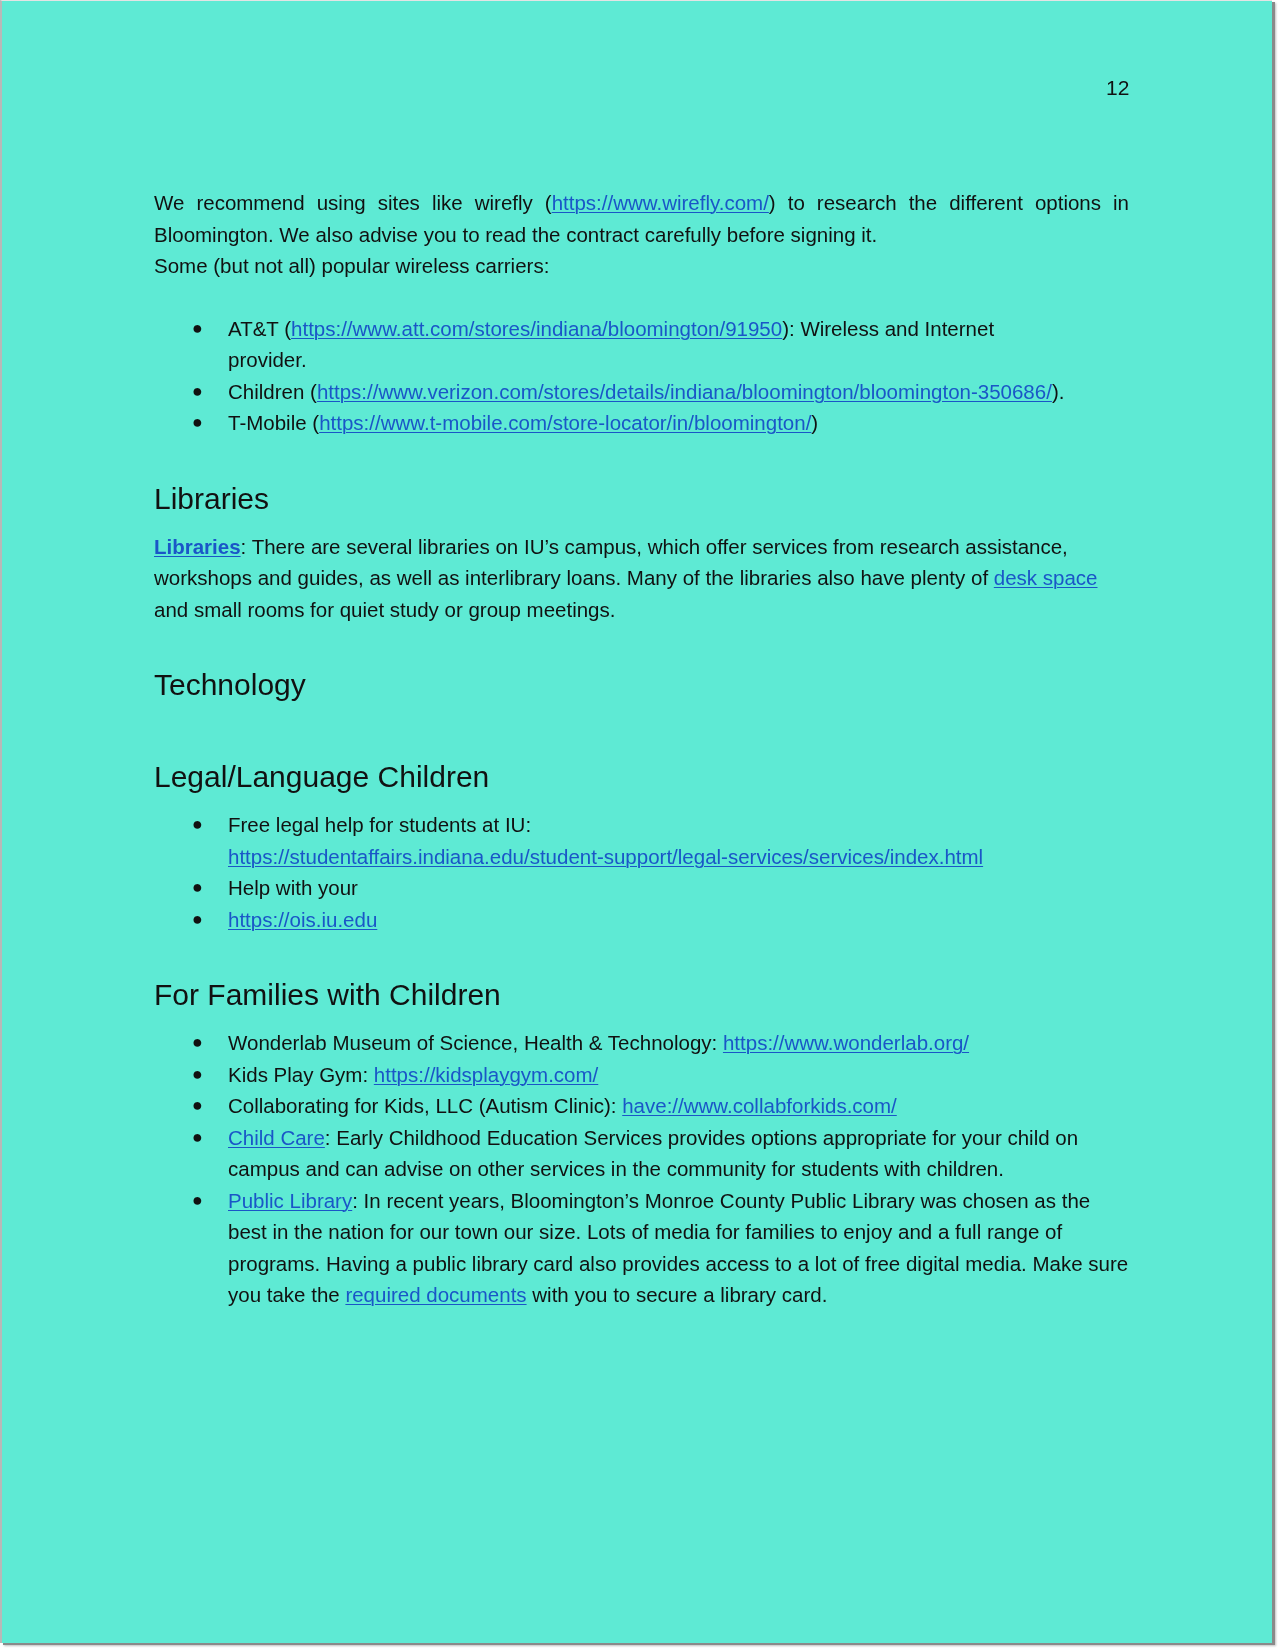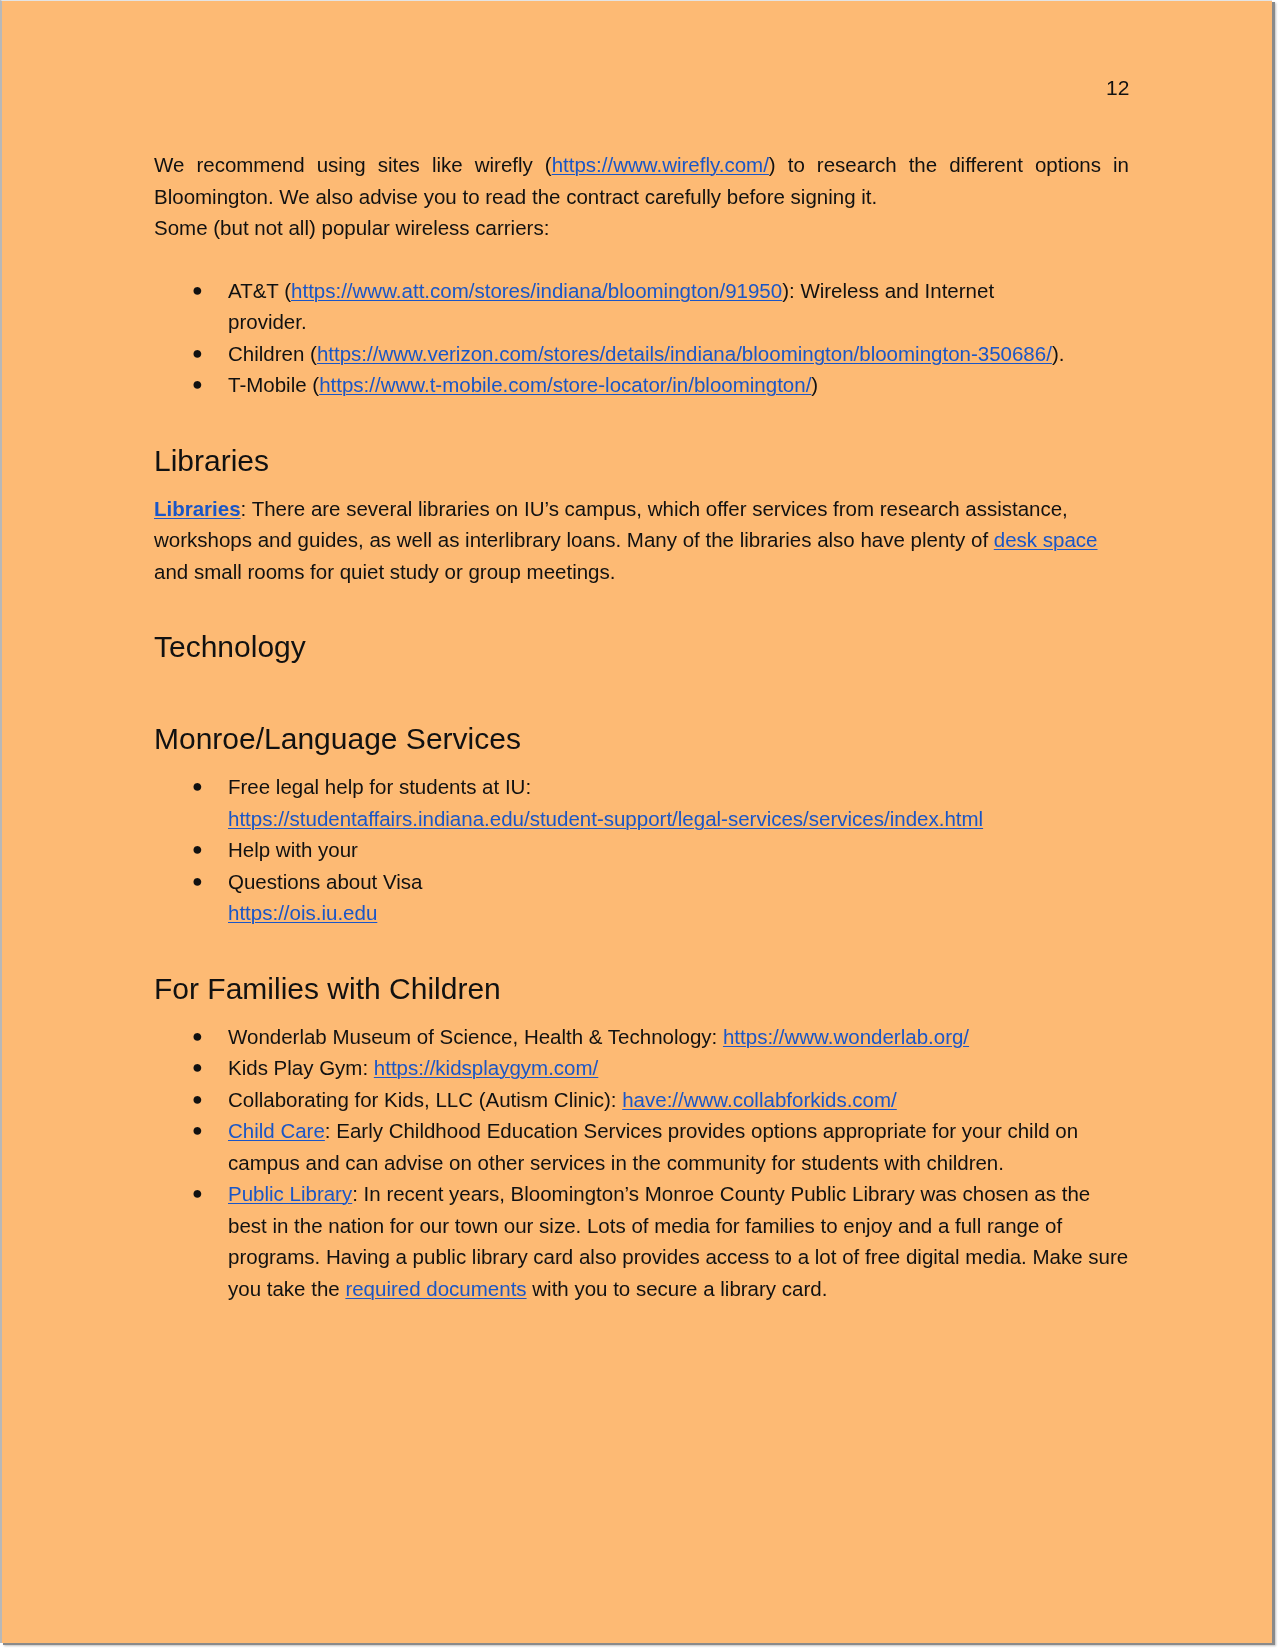--- a/index.html
+++ b/index.html
@@ -14,21 +14,21 @@
       overflow: hidden;
       font-family: "Liberation Sans", "DejaVu Sans", sans-serif;
       color: #111111;
     }
     .page {
       position: absolute;
       left: 0;
       top: 0;
       width: 1272px;
       height: 1643px;
-      background: #fdba74;
+      background: #5eead4;
       border-left: 2px solid #b8b8b8;
       border-top: 1px solid #e4e4e4;
       box-shadow: 3px 2px 0 #8a8a8a, 4px 3px 2px #c0c0c0;
       box-sizing: border-box;
     }
     .page-number {
       position: absolute;
       left: 1104px;
       top: 74px;
       font-size: 21px;
@@ -41,20 +41,21 @@
       top: 148px;
       width: 975px;
       font-size: 20.5px;
       line-height: 31.5px;
     }
     p {
       margin: 0;
     }
     .justify-first {
       text-align: justify;
+      margin-top: 38px;
     }
     a {
       color: #1a56c7;
       text-decoration: underline;
       text-underline-offset: 2px;
       text-decoration-thickness: 1px;
       text-align: right;
     }
     a.bold {
       font-weight: bold;
@@ -115,35 +116,34 @@
     <div class="sec-top"></div>
     <h2>Libraries</h2>
     <div class="sec-under"></div>
     <p><a href="#" class="bold">Libraries</a><span>: There are several libraries on IU’s campus, which offer services from research assistance, workshops and guides, as well as interlibrary loans. Many of the libraries also have plenty of </span><a href="#">desk space</a><span> and small rooms for quiet study or group meetings.</span></p>
 
     <div class="sec-top"></div>
     <h2>Technology</h2>
     <div class="sec-under"></div>
 
     <div class="sec-top"></div>
-    <h2>Monroe/Language Services</h2>
+    <h2>Legal/Language Children</h2>
     <div class="sec-under"></div>
     <ul>
       <li>
         <span class="bullet">●</span>
         <div>Free legal help for students at IU:</div>
         <a href="#">https://studentaffairs.indiana.edu/student-support/legal-services/services/index.html</a>
       </li>
       <li>
         <span class="bullet">●</span>
         <div>Help with your</div>
       </li>
       <li>
         <span class="bullet">●</span>
-        <div>Questions about Visa</div>
         <a href="#">https://ois.iu.edu</a>
       </li>
     </ul>
 
     <div class="sec-top"></div>
     <h2>For Families with Children</h2>
     <div class="sec-under"></div>
     <ul>
       <li>
         <span class="bullet">●</span><span>Wonderlab Museum of Science, Health &amp; Technology: </span><a href="#">https://www.wonderlab.org/</a>

